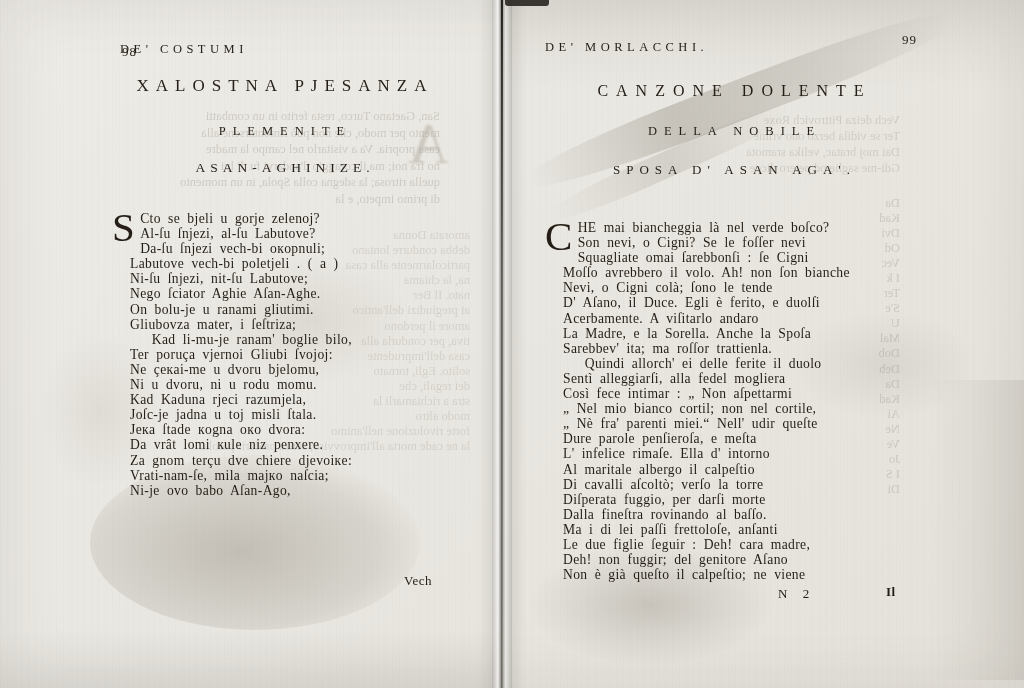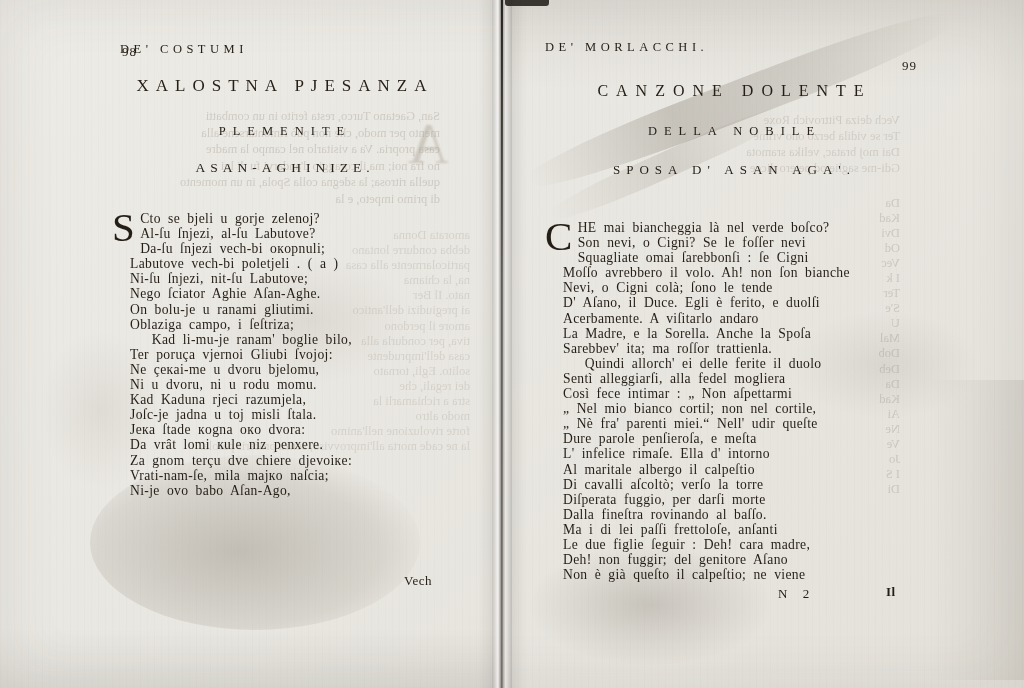--- a/index.html
+++ b/index.html
@@ -134,21 +134,21 @@
     <div class="poem ink">
       <span class="dropcap">S</span>
       <div>
           <div class="pl">Cto se bjeli u gorje zelenoj?</div>
           <div class="pl">Al-ſu ſnjezi, al-ſu Labutove?</div>
           <div class="pl">Da-ſu ſnjezi vech-bi oкopnuli;</div>
           <div class="pl">Labutove vech-bi poletjeli . ( a )</div>
           <div class="pl">Ni-ſu ſnjezi, nit-ſu Labutove;</div>
           <div class="pl">Nego ſciator Aghie Aſan-Aghe.</div>
           <div class="pl">On bolu-je u ranami gliutimi.</div>
-          <div class="pl">Oblaziga campo, i ſeſtriza;</div>
+          <div class="pl">Gliubovza mater, i ſeſtriza;</div>
           <div class="pl">   Kad li-mu-je ranam' boglie bilo,</div>
           <div class="pl">Ter poruça vjernoi Gliubi ſvojoj:</div>
           <div class="pl">Ne çeкai-me u dvoru bjelomu,</div>
           <div class="pl">Ni u dvoru, ni u rodu momu.</div>
           <div class="pl">Kad Kaduna rjeci razumjela,</div>
           <div class="pl">Joſc-je jadna u toj misli ſtala.</div>
           <div class="pl">Jeкa ſtade кogna oкo dvora:</div>
           <div class="pl">Da vrât lomi кule niz penxere.</div>
           <div class="pl">Za gnom terçu dve chiere djevoiкe:</div>
           <div class="pl">Vrati-nam-ſe, mila majкo naſcia;</div>
@@ -189,21 +189,21 @@
         <div class="pl">Kad</div>
         <div class="pl">Ai</div>
         <div class="pl">Ne</div>
         <div class="pl">Ve</div>
         <div class="pl">Jo</div>
         <div class="pl">I S</div>
         <div class="pl">Di</div>
       </div>
 
     <div class="running ink" style="top:40px;left:45px;right:90px;">DE' MORLACCHI.</div>
-    <div class="pageno ink" style="top:58px;left:402px;">99</div>
+    <div class="pageno ink" style="top:32px;left:402px;">99</div>
 
     <div class="t1 ink">CANZONE DOLENTE</div>
     <div class="t2 ink">DELLA NOBILE</div>
     <div class="t3 ink">SPOSA D' ASAN AGA'.</div>
 
     <div class="poem ink">
       <span class="dropcap">C</span>
       <div>
           <div class="pl">HE mai biancheggia là nel verde boſco?</div>
           <div class="pl">Son nevi, o Cigni? Se le foſſer nevi</div>

